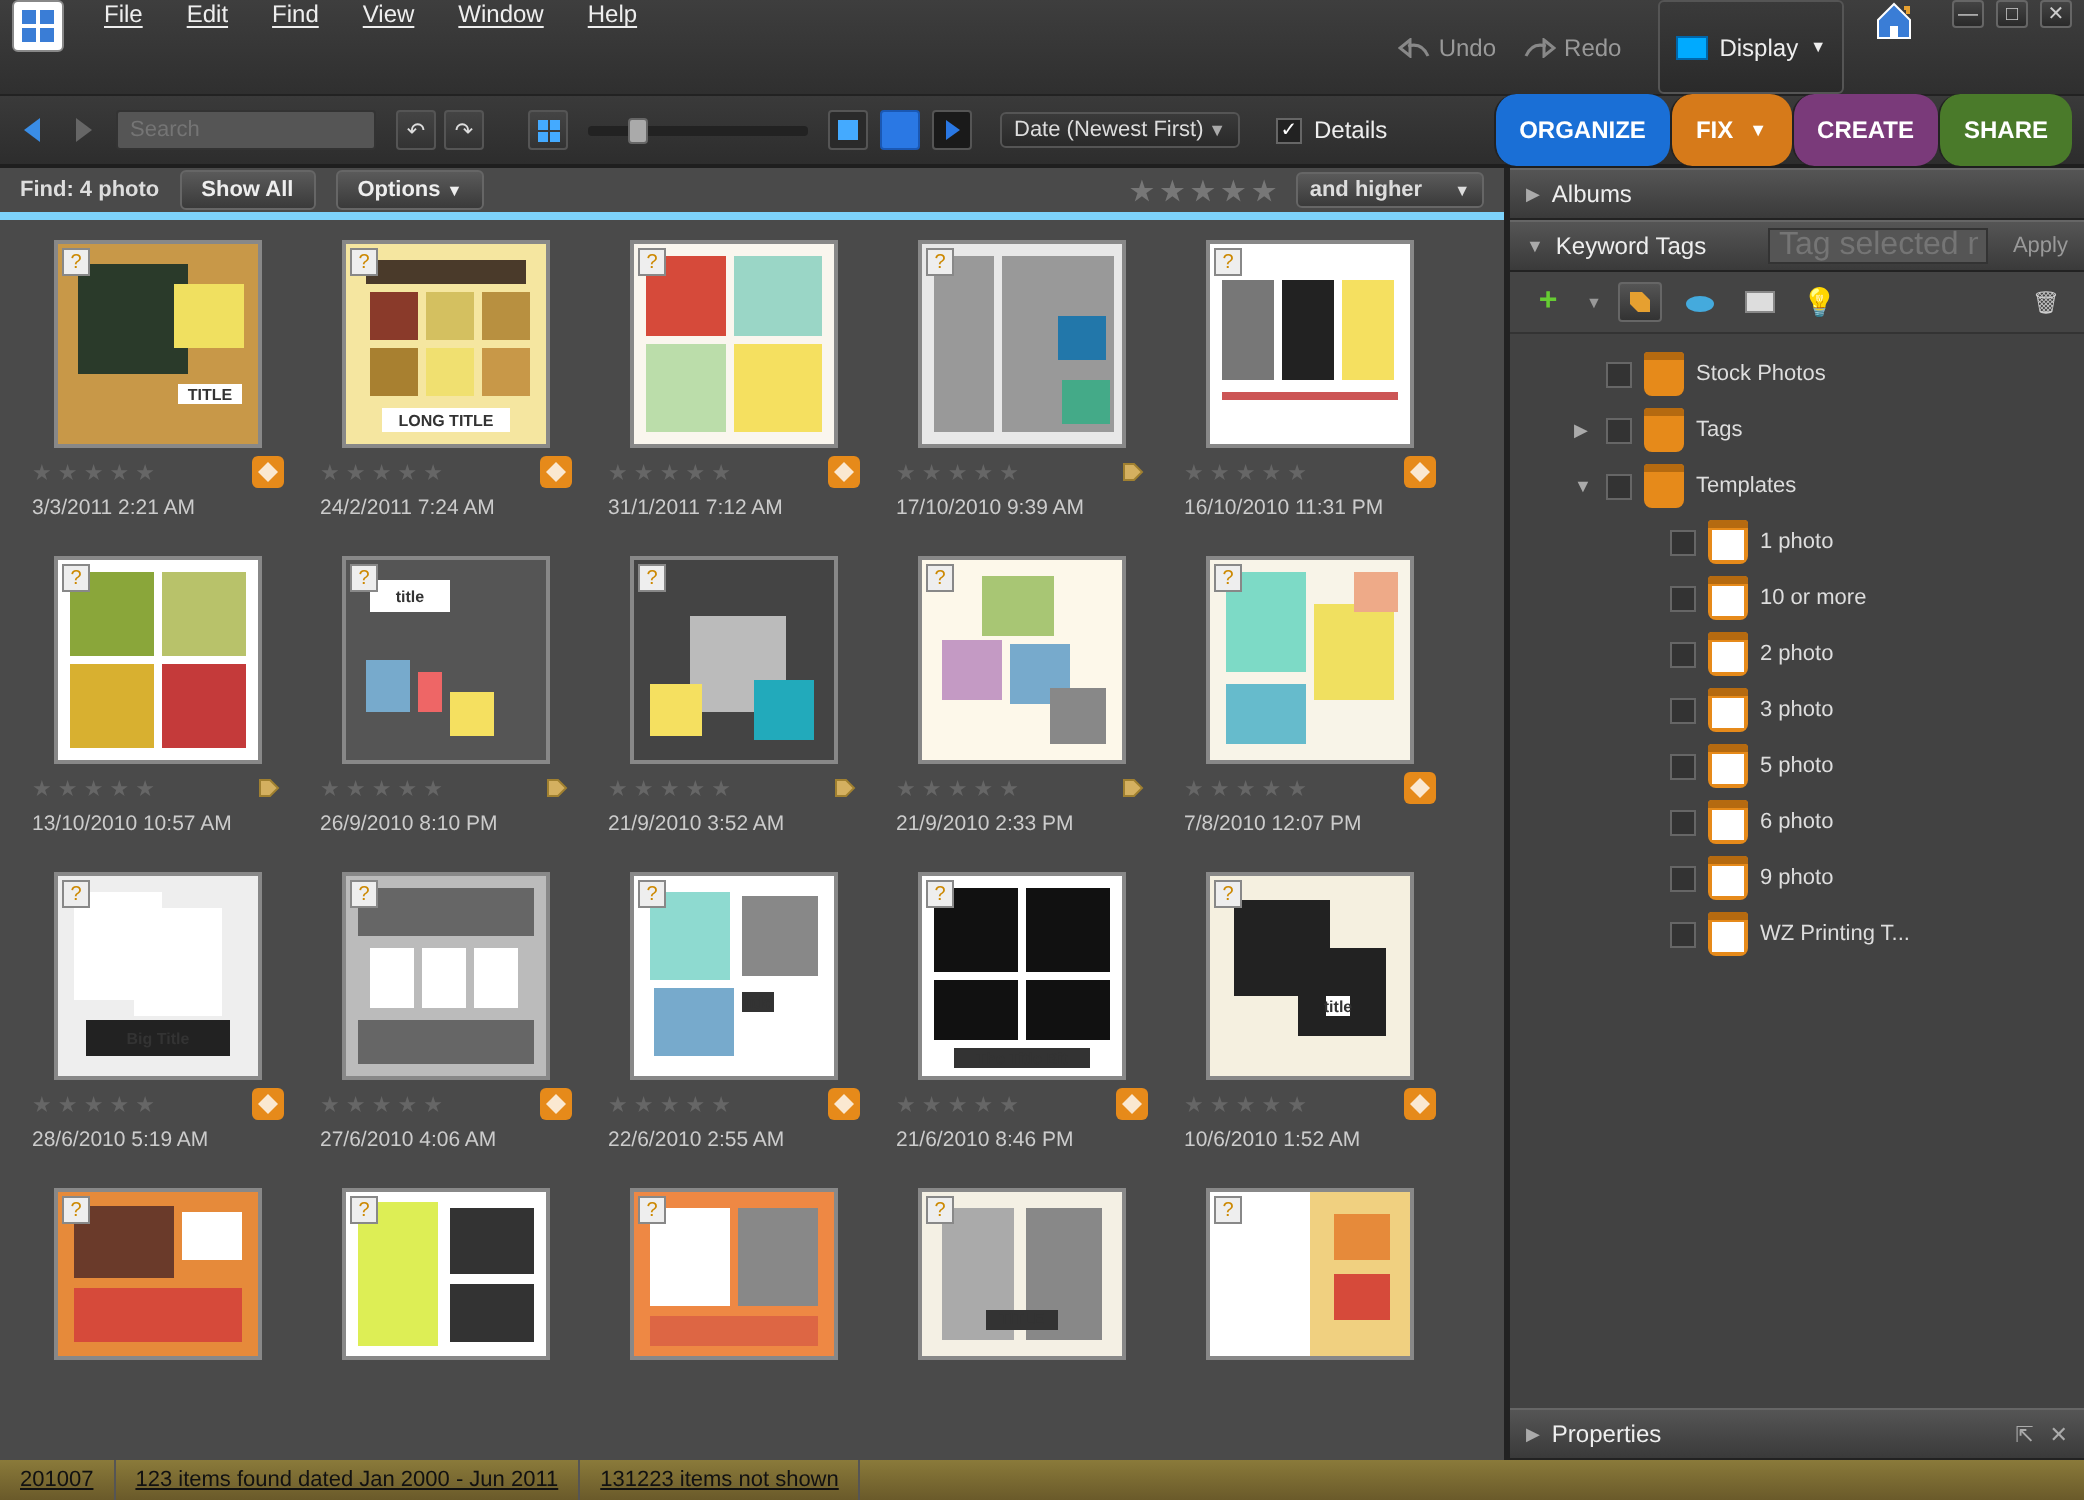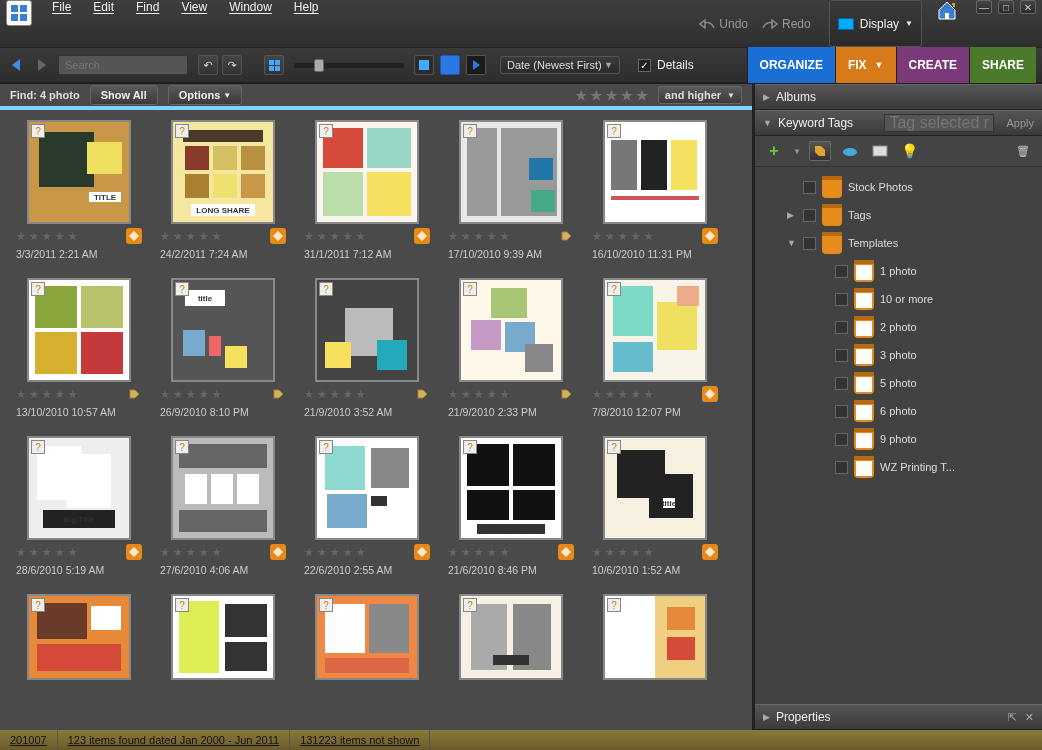--- a/index.html
+++ b/index.html
@@ -34,34 +34,34 @@
 .zoom-slider { width:110px; height:5px; background:#222; border-radius:2px; position:relative; margin:0 6px;}
 .zoom-slider .thumb{ position:absolute; left:20px; top:-4px; width:10px; height:13px; background:#aaa; border-radius:2px; border:1px solid #666;}
 .square-blue{ width:20px;height:20px; background:#2a78e4; border:1px solid #1a58b4; border-radius:2px; margin-left:6px;}
 .square-blue.play{ background:#1a1a1a; border-color:#555; display:flex; align-items:center; justify-content:center;}
 .square-blue.play::after{content:""; border-left:7px solid #2a78e4; border-top:5px solid transparent; border-bottom:5px solid transparent;}
 .sort-dd { display:flex; align-items:center; background:linear-gradient(#3a3a3a,#2a2a2a); border:1px solid #555; border-radius:3px; padding:2px 6px; font-size:11px; margin-left:14px; min-width:120px; justify-content:space-between;}
 .sort-dd .caret{ font-size:9px; color:#aaa;}
 .details-chk { display:flex; align-items:center; gap:6px; margin-left:18px; font-size:12px; color:#eee;}
 .details-chk .chk{ width:13px; height:13px; background:#222; border:1px solid #666; display:flex; align-items:center; justify-content:center; color:#fff; font-size:10px;}
 .mode-btns { margin-left:auto; display:flex; height:36px;}
-.mode-btn { display:flex; align-items:center; padding:0 12px; font-size:12px; font-weight:bold; color:#fff; border-left:1px solid #222;}
+.mode-btn { display:flex; align-items:center; padding:0 12px; font-size:12px; font-weight:bold; color:#fff; border-left:1px solid #222;border-radius:11px;}
 .mode-btn.organize{ background:#1a6fd6;}
 .mode-btn.fix{ background:#d67a1a;}
 .mode-btn.fix .caret{ margin-left:8px; font-size:9px;}
 .mode-btn.create{ background:#7a3a7a;}
 .mode-btn.share{ background:#4a7a2a;}
 
 
 .main { flex:1; display:flex; min-height:0;}
 .left { flex:1; display:flex; flex-direction:column; background:#4a4a4a; min-width:0;}
 .filter-bar { height:26px; background:#4a4a4a; display:flex; align-items:center; padding:0 10px; gap:10px; border-bottom:4px solid #7dd3fc;font-weight:bold;}
 .filter-bar .btn { background:linear-gradient(#5a5a5a,#3a3a3a); border:1px solid #666; border-radius:3px; padding:3px 10px; font-size:11px; color:#eee; display:flex; align-items:center; gap:3px;}
 .filter-bar .stars { margin-left:auto; display:flex; gap:4px; color:#777; font-size:13px;}
-.filter-bar .dd{ background:linear-gradient(#5a5a5a,#3a3a3a); border:1px solid #666; border-radius:3px; padding:2px 6px; font-size:11px; display:flex; align-items:center; gap:6px;}
+.filter-bar .dd{ background:linear-gradient(#5a5a5a,#3a3a3a); border:1px solid #666; border-radius:3px; padding:2px 6px; font-size:11px; display:flex; align-items:center; gap:16px;}
 .grid-area { flex:1; overflow:hidden; padding:10px 6px 0 14px;}
 .grid { display:grid; grid-template-columns: repeat(5, 130px); gap:18px 14px;}
 .cell { width:130px; display:flex; flex-direction:column;}
 .thumb-wrap { width:104px; height:104px; background:#222; border:2px solid #888; position:relative; overflow:hidden; margin:0 auto;}
 .thumb-wrap.short{ height:86px;}
 .qmark { position:absolute; top:2px; left:2px; width:14px; height:14px; background:#eee; border:1px solid #888; display:flex; align-items:center; justify-content:center; font-size:10px; color:#c80;}
 .meta-row { display:flex; align-items:center; justify-content:space-between; margin-top:4px; padding:0 2px;}
 .meta-row .stars{ display:flex; gap:2px; color:#666; font-size:11px;}
 .meta-row .badge{ width:16px; height:16px; border-radius:3px; display:flex; align-items:center; justify-content:center;}
 .badge.orange{ background:#e68a1a;}
@@ -241,21 +241,21 @@
           <div class="cell">
             <div class="thumb-wrap">
               <div class="tp" style="background: rgb(245, 230, 160); left: 0px; top: 0px; width: 100%; height: 100%;"></div>
               <div class="tp" style="background: rgb(74, 58, 42); left: 10%; top: 8%; width: 80%; height: 12%;"></div>
               <div class="tp" style="background: rgb(138, 58, 42); left: 12%; top: 24%; width: 24%; height: 24%;"></div>
               <div class="tp" style="background: rgb(212, 192, 96); left: 40%; top: 24%; width: 24%; height: 24%;"></div>
               <div class="tp" style="background: rgb(184, 144, 64); left: 68%; top: 24%; width: 24%; height: 24%;"></div>
               <div class="tp" style="background: rgb(168, 128, 48); left: 12%; top: 52%; width: 24%; height: 24%;"></div>
               <div class="tp" style="background: rgb(240, 224, 112); left: 40%; top: 52%; width: 24%; height: 24%;"></div>
               <div class="tp" style="background: rgb(200, 152, 72); left: 68%; top: 52%; width: 24%; height: 24%;"></div>
-              <div class="tp" style="background: rgb(255, 255, 255); left: 18%; top: 82%; width: 64%; height: 12%; font-size: 8px; color: rgb(51, 51, 51); display: flex; align-items: center; justify-content: center; font-weight: bold;">LONG SHARE</div>
+              <div class="tp" style="background: rgb(255, 255, 255); left: 18%; top: 82%; width: 64%; height: 12%; font-size: 8px; color: rgb(51, 51, 51); display: flex; align-items: center; justify-content: center; font-weight: bold;">LONG TITLE</div>
               <div class="qmark">?</div>
             </div>
             <div class="meta-row">
               <div class="stars">★ ★ ★ ★ ★</div>
               <div class="badge orange">
                 <svg viewBox="0 0 12 12">
                   <path d="M6 1 L11 6 L6 11 L1 6 Z" fill="#fff" opacity="0.8"></path>
                 </svg>
               </div>
             </div>

